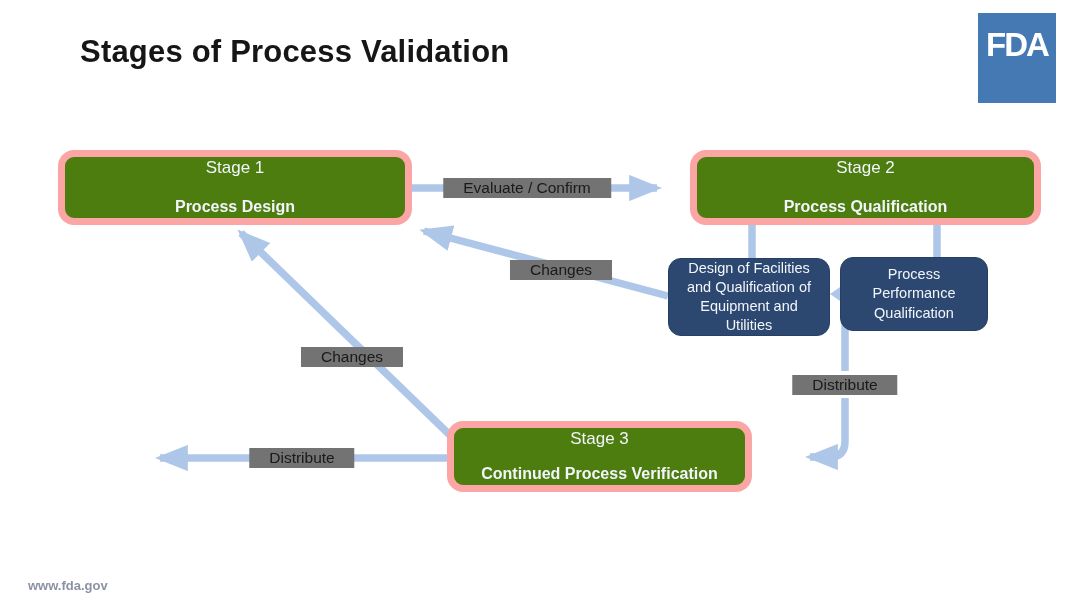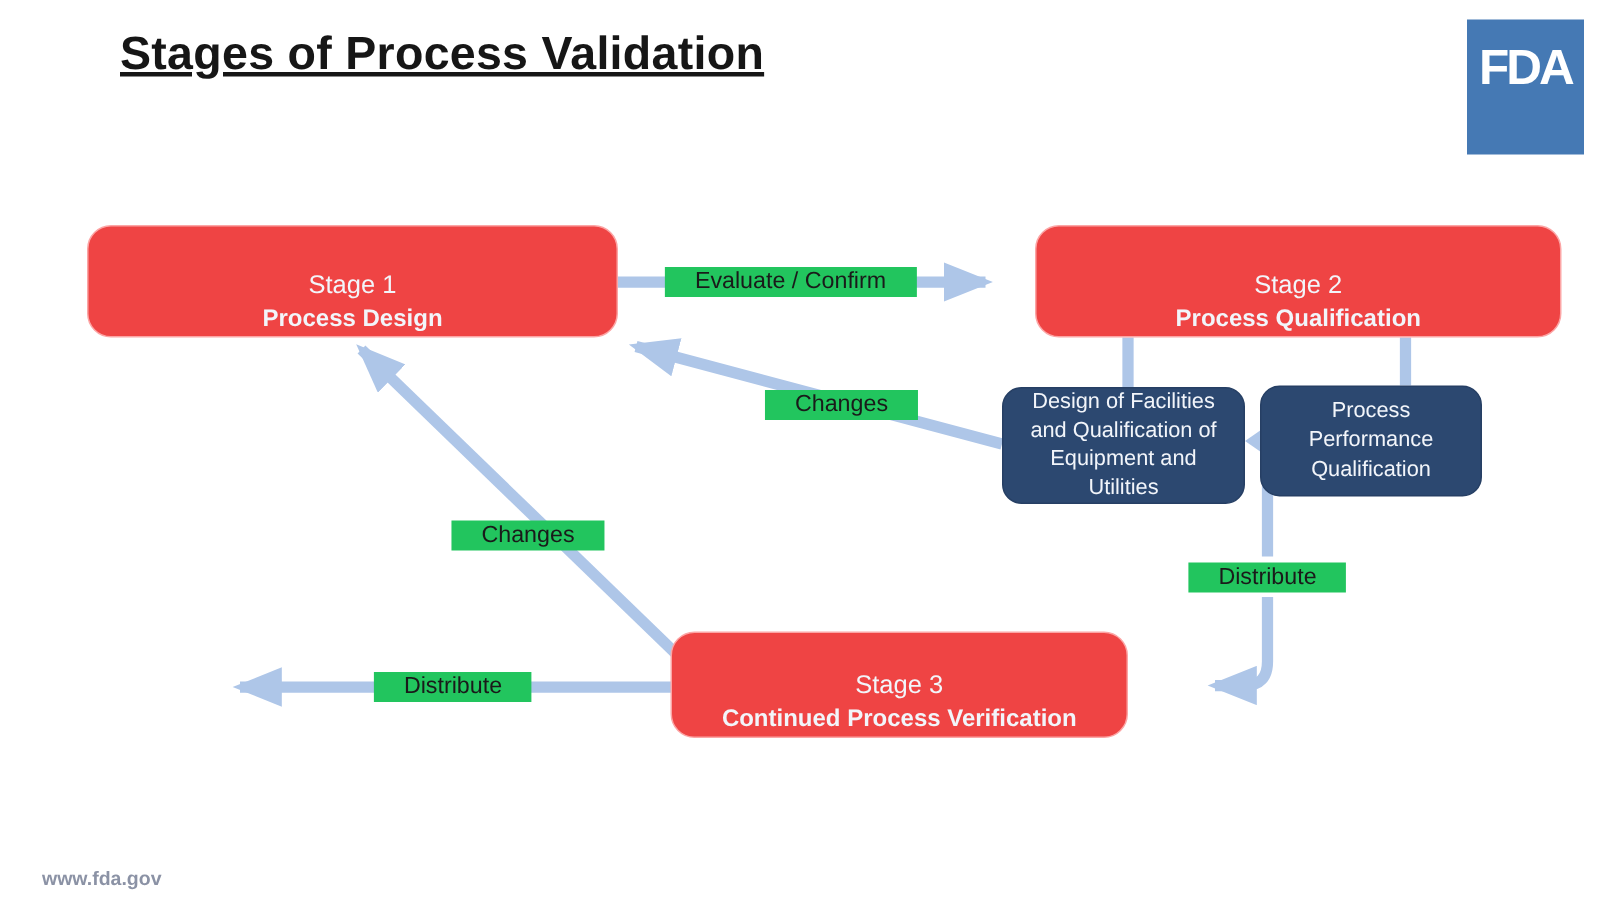--- a/index.html
+++ b/index.html
@@ -8,26 +8,25 @@
     width: 1080px;
     height: 608px;
     background: #ffffff;
     overflow: hidden;
     font-family: "Liberation Sans", sans-serif;
   }
   .abs { position: absolute; }
 
   
   #title {
-    left: 80px; top: 18px;
+    left: 80px; top: 34px;
     font-size: 31px;
     font-weight: bold;
     color: #161616;
     letter-spacing: 0.2px;
-    text-decoration: underline;
   }
 
   
   #fda-logo {
     left: 958px; top: 13px;
     width: 78px; height: 90px;
     background: #4579B4;
     color: #ffffff;
     text-align: center;
     box-sizing: border-box;
@@ -36,28 +35,28 @@
     font-weight: bold;
     letter-spacing: -2px;
     margin-left: 20px;
   }
 
   
   #arrows { left: 0; top: 0; width: 1080px; height: 608px; }
 
   
   .stage-box {
-    background: #ef4444;
-    border: 1px solid #fca5a5;
+    background: #4d7c0f;
+    border: 7px solid #fca5a5;
     border-radius: 16px;
     color: #f2f5fa;
     display: flex;
     flex-direction: column;
     align-items: center;
-    justify-content: flex-end;
+    justify-content: space-between;
     text-align: center;
     box-sizing: border-box;
   }
   .stage-box .stage-label { font-size: 17px; font-weight: normal; line-height: 1.35; }
   .stage-box .stage-name  { font-size: 16px; font-weight: bold;  line-height: 1.35; }
 
   #stage1 { left: 58px;  top: 150px; width: 354px; height: 75px; }
   #stage2 { left: 668px; top: 150px; width: 351px; height: 75px; margin-left: 22px; }
   #stage3 { left: 447px; top: 421px; width: 305px; height: 71px; }
 
@@ -74,21 +73,21 @@
     font-size: 14.5px;
     line-height: 1.32;
     padding: 6px 10px;
   }
   #sub-design { left: 668px; top: 258px; width: 162px; height: 78px; }
   #sub-ppq    { left: 840px; top: 257px; width: 148px; height: 74px; }
 
   
   .line-label {
     transform: translate(-50%, -50%);
-    background: #22c55e;
+    background: #737373;
     color: #1a1a1a;
     font-size: 15.5px;
     padding: 1px 20px;
     white-space: nowrap;
   }
   #lbl-evaluate   { left: 527px; top: 188px; }
   #lbl-changes-top    { left: 561px; top: 270px; }
   #lbl-changes-bottom { left: 352px; top: 357px; }
   #lbl-distribute-right { left: 845px; top: 385px; }
   #lbl-distribute-left  { left: 302px; top: 458px; }

